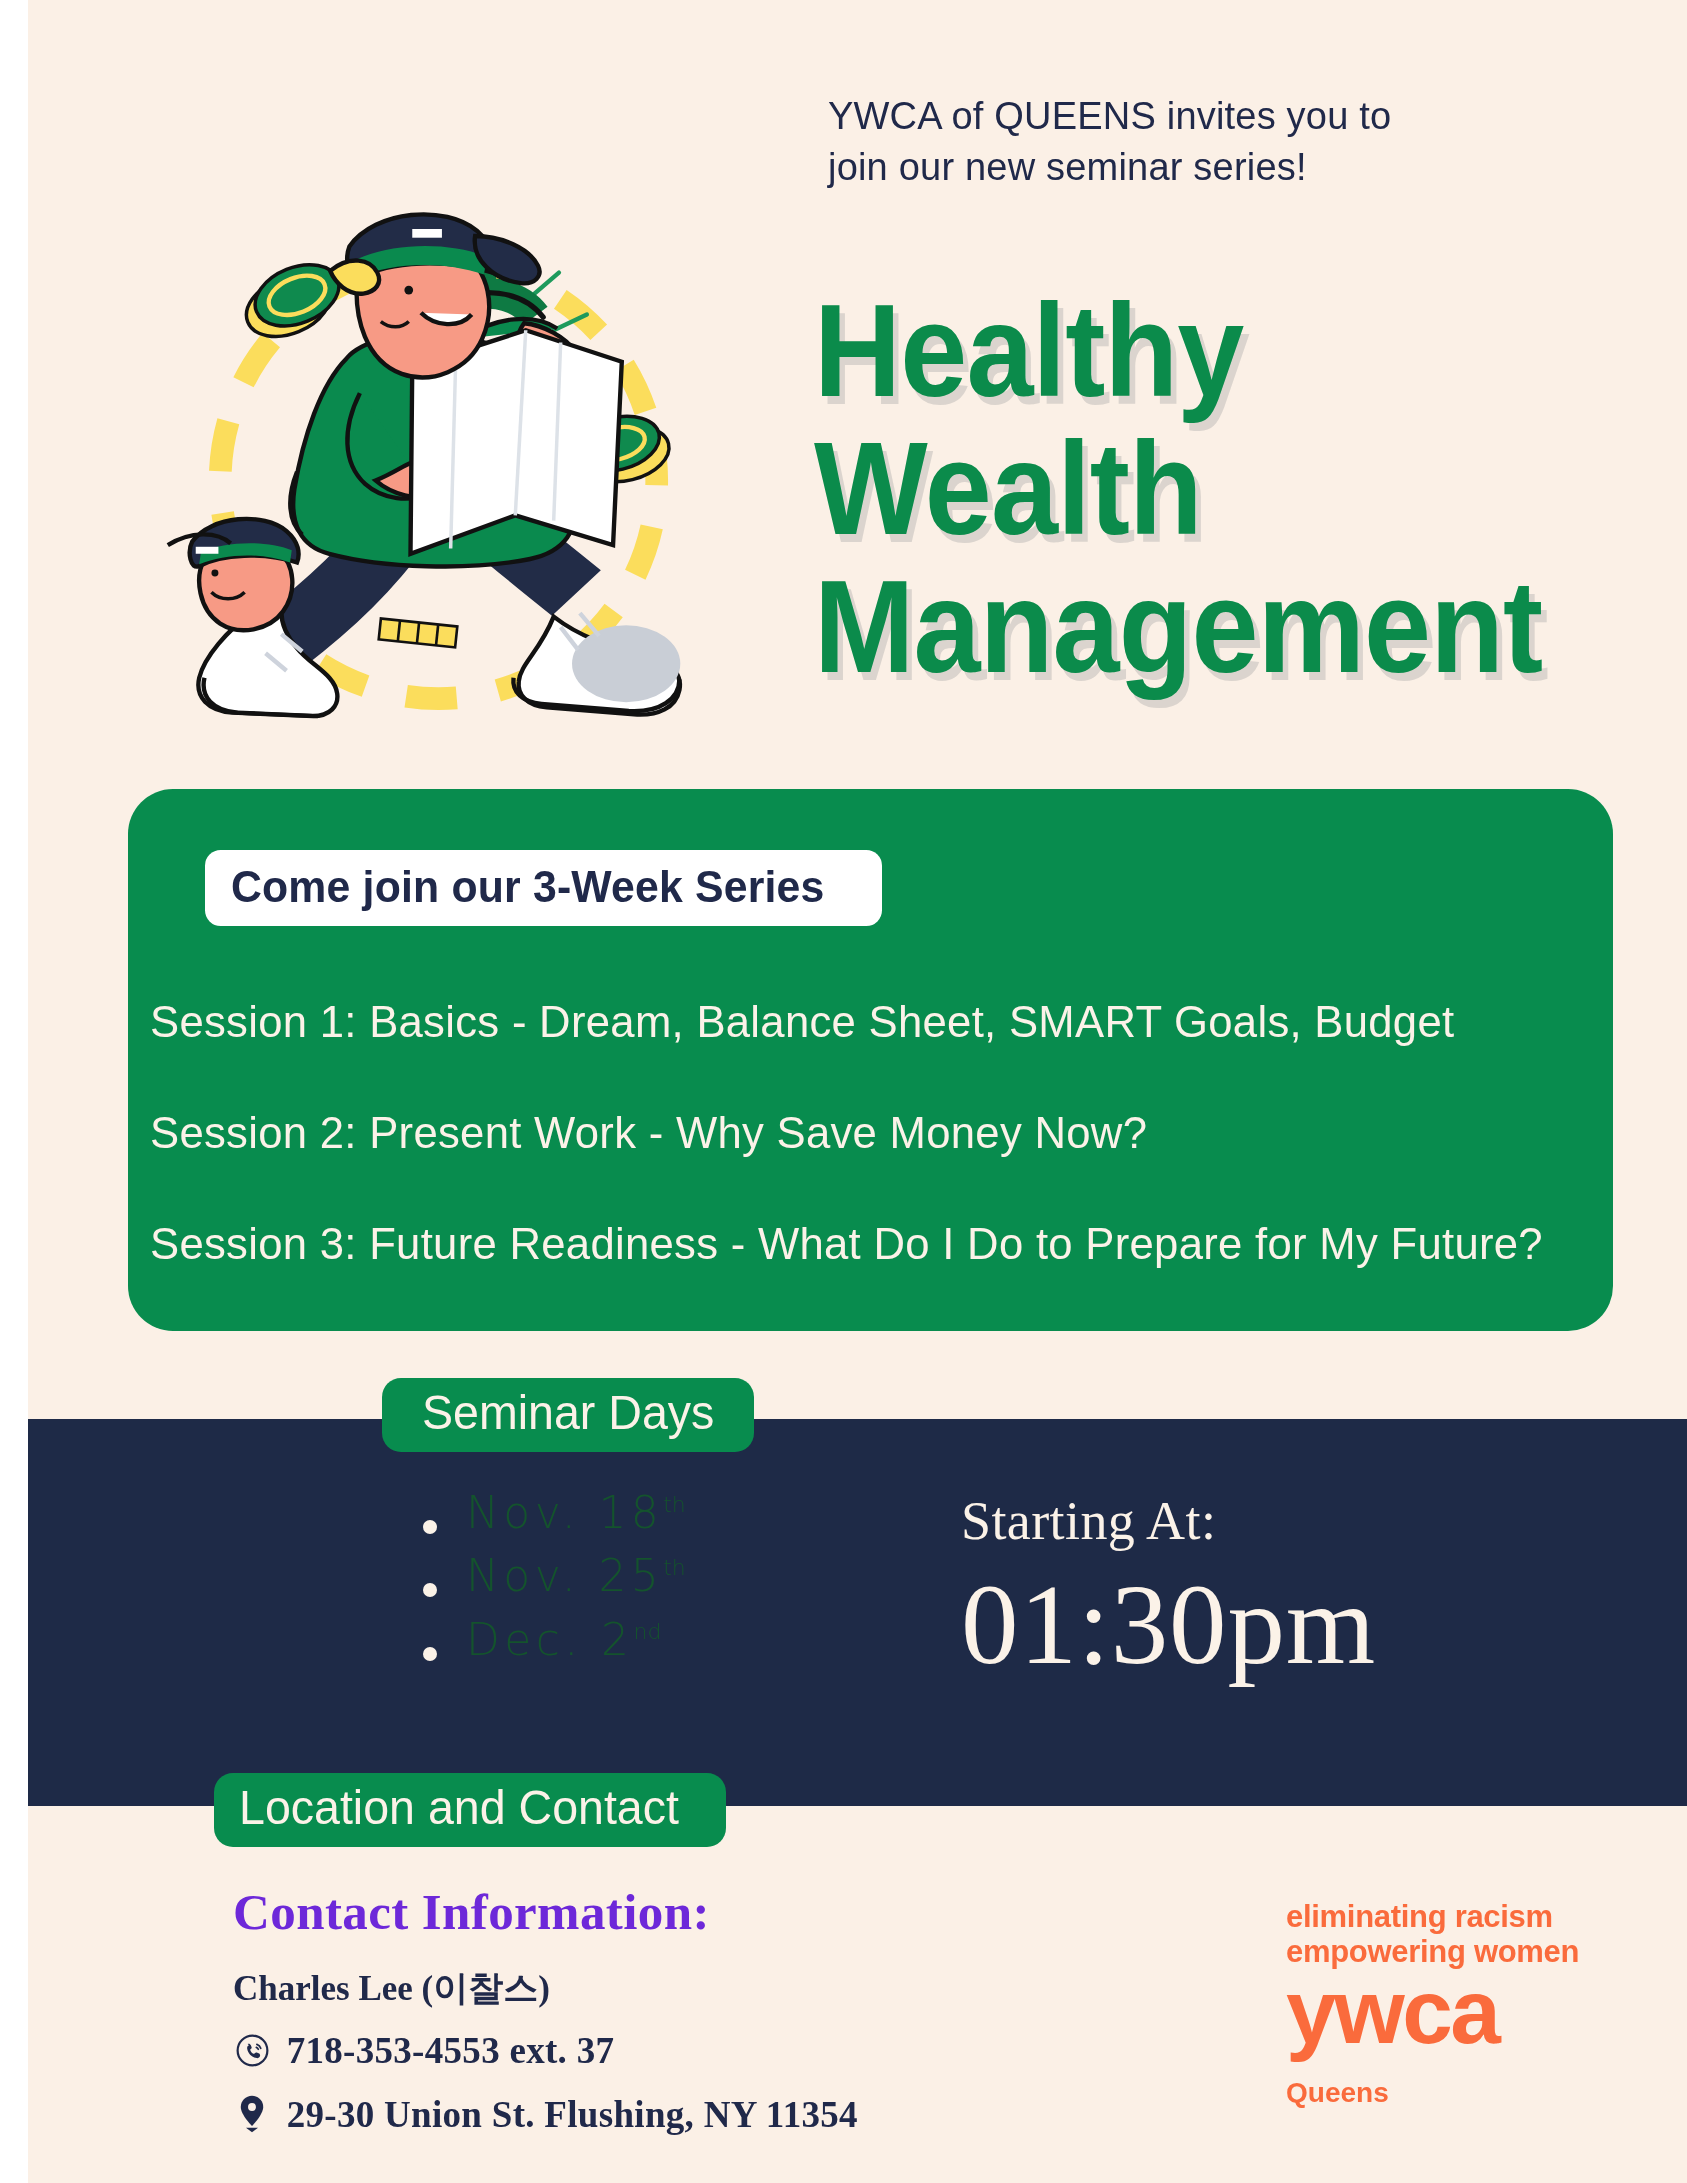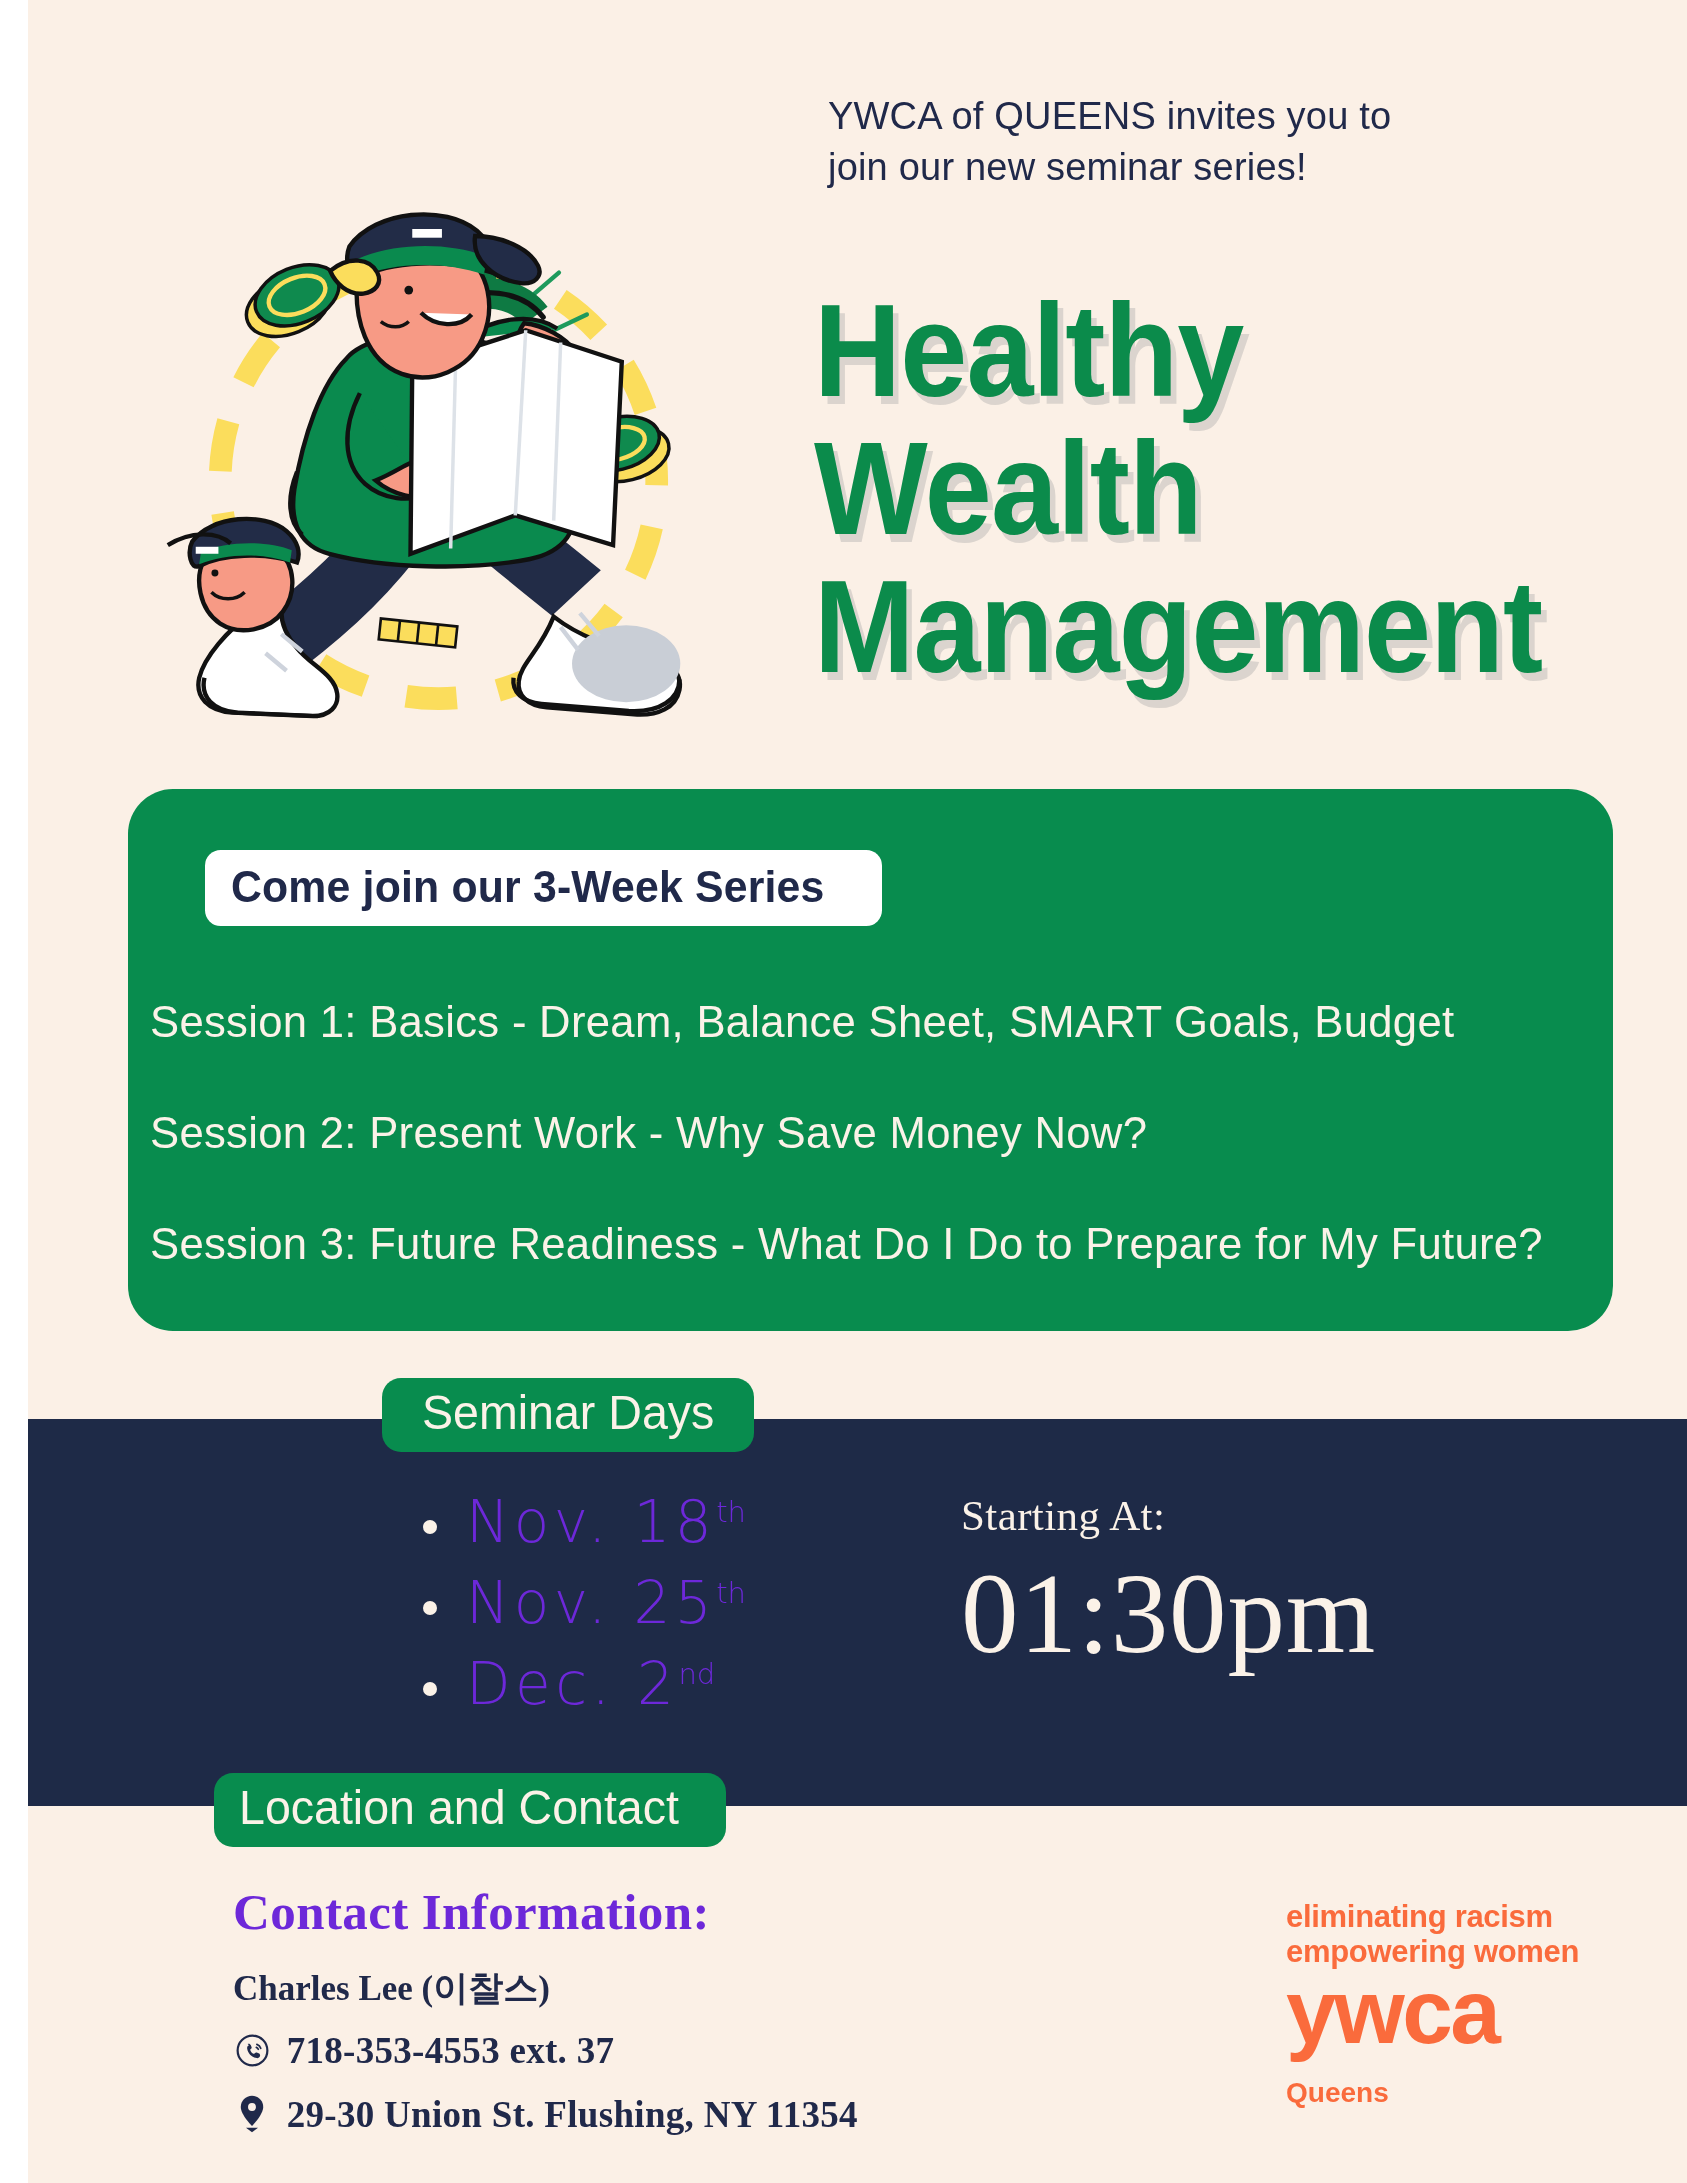--- a/index.html
+++ b/index.html
@@ -147,23 +147,23 @@
     list-style: none;
     margin: 0;
     padding: 0;
   }
   .dates li {
     position: relative;
     padding-left: 54px;
     margin-bottom: 7px;
     font-family: "DejaVu Sans", sans-serif;
     font-weight: 300;
-    font-size: 58px;
+    font-size: 44px;
     line-height: 1.28;
-    color: #6d28d9;
+    color: #14532d;
     letter-spacing: 4.4px;
     white-space: nowrap;
   }
   .dates li::before {
     content: "";
     position: absolute;
     left: 10.5px;
     top: 35px;
     width: 14px;
     height: 14px;
@@ -177,21 +177,21 @@
   }
 
   
   .time-block {
     position: absolute;
     left: 933px;
     top: 1494px;
   }
   .starting-at {
     font-family: "Liberation Serif", serif;
-    font-size: 43px;
+    font-size: 54px;
     line-height: 1;
     color: #FBF2E8;
     letter-spacing: 0.4px;
   }
   .time-value {
     margin-top: 19px;
     font-family: "Liberation Serif", serif;
     font-size: 115px;
     line-height: 1;
     color: #FBF2E8;

